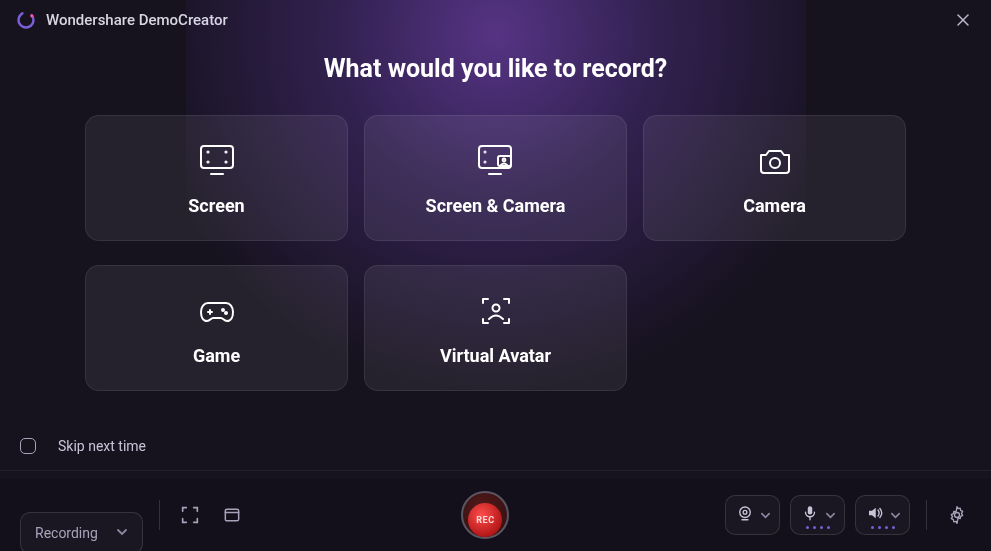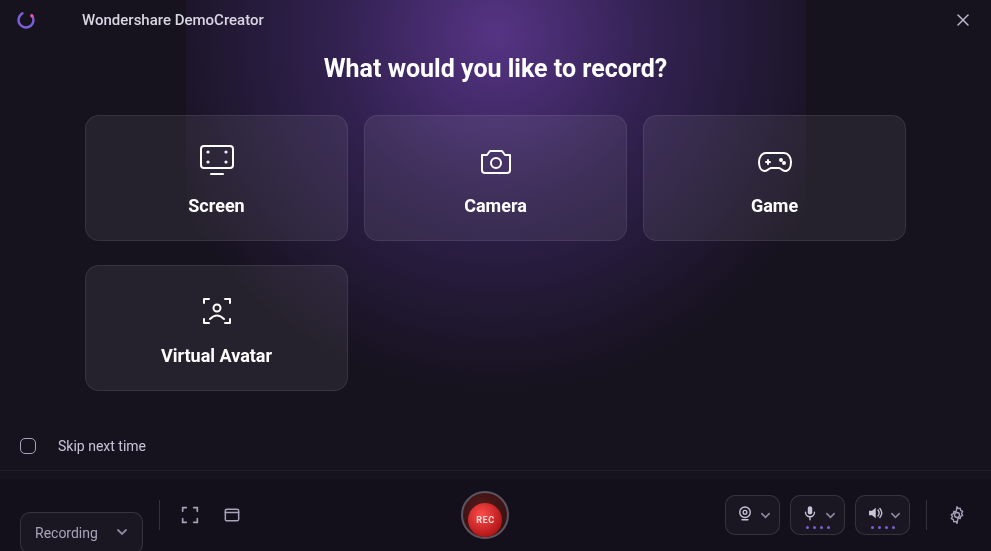--- a/index.html
+++ b/index.html
@@ -19,21 +19,20 @@
     pointer-events: none;
   }
   
   .titlebar {
     display: flex;
     align-items: center;
     height: 40px;
     padding: 0 16px;
     position: relative;
     z-index: 2;
-    gap: 36px;
   }
   .titlebar .logo {
     width: 20px; height: 20px;
     margin-right: 10px;
     display: inline-flex; align-items: center; justify-content: center;
   }
   .titlebar .app-name { font-size: 15px; font-weight: 500; color: #d9d6e4; }
   .titlebar .spacer { flex: 1; }
   .titlebar .close { width: 24px; height: 24px; display: flex; align-items: center; justify-content: center; cursor: pointer; color: #bdb9cc; }
   
@@ -202,20 +201,34 @@
           <line x1="15" y1="33" x2="27" y2="33"></line>
           <circle cx="12" cy="11" r="0.6" fill="#fff"></circle>
             <circle cx="30" cy="11" r="0.6" fill="#fff"></circle>
           <circle cx="12" cy="21" r="0.6" fill="#fff"></circle>
             <circle cx="30" cy="21" r="0.6" fill="#fff"></circle>
         </svg>
       </span>
       <span class="label">Screen</span>
     </div>
 
+    <div class="card">
+      <span class="icon">
+        <svg width="44" height="40" viewBox="0 0 44 40" fill="none" stroke="#fff" stroke-width="2" stroke-linecap="round" stroke-linejoin="round">
+          <rect x="5" y="5" width="32" height="22" rx="3"></rect>
+          <line x1="15" y1="33" x2="27" y2="33"></line>
+          <circle cx="11" cy="11" r="0.5" fill="#fff"></circle>
+            <circle cx="11" cy="21" r="0.5" fill="#fff"></circle>
+          <rect x="24" y="15" width="13" height="10" rx="2" fill="#3a2e55"></rect>
+          <circle cx="30" cy="19" r="1.4"></circle>
+            <path d="M27 24 q3 -3 6 0"></path>
+        </svg>
+      </span>
+      <span class="label">Screen &amp; Camera</span>
+    </div>
 
     <div class="card">
       <span class="icon">
         <svg width="42" height="40" viewBox="0 0 42 40" fill="none" stroke="#fff" stroke-width="2" stroke-linecap="round" stroke-linejoin="round">
           <path d="M7 14 h5 l3 -4 h12 l3 4 h5 v15 a3 3 0 0 1 -3 3 H10 a3 3 0 0 1 -3 -3 z"></path>
           <circle cx="21" cy="22" r="5"></circle>
         </svg>
       </span>
       <span class="label">Camera</span>
     </div>

